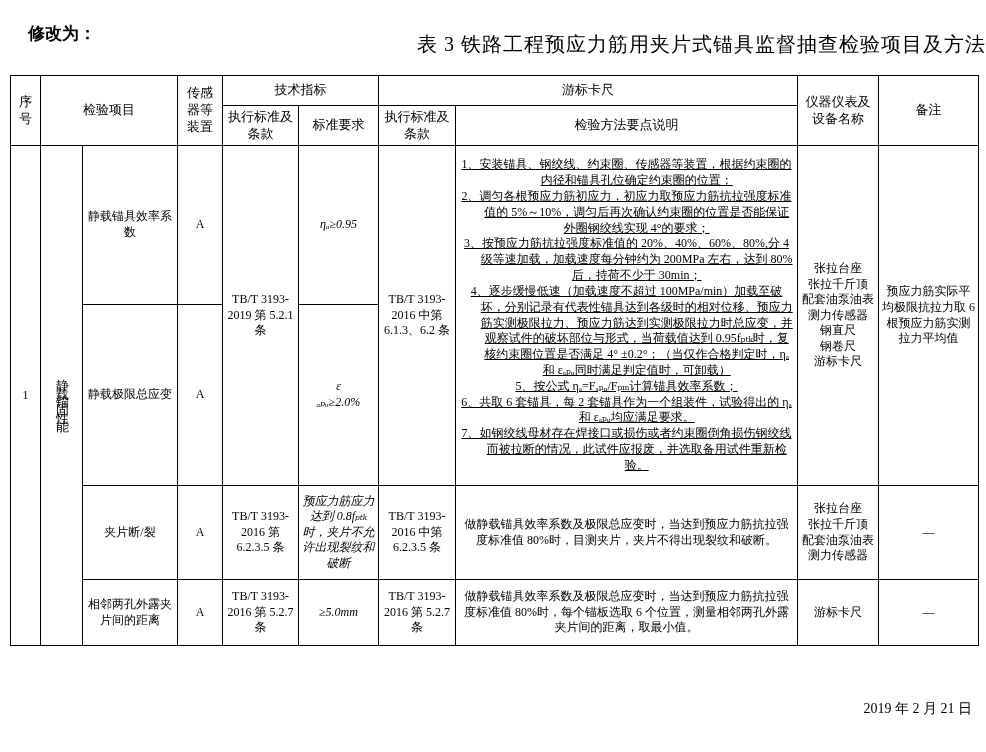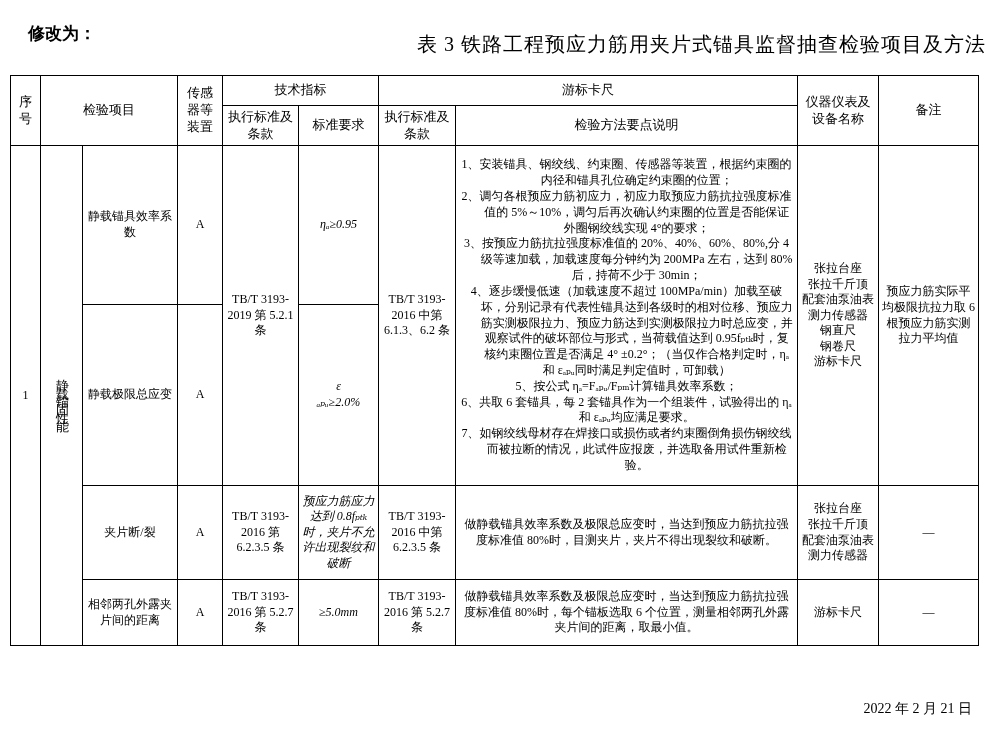--- a/index.html
+++ b/index.html
@@ -24,21 +24,21 @@
   tr.hr2{height:40px;}
   tr.d1{height:159px;}
   tr.d2{height:181px;}
   tr.d3{height:94px;}
   tr.d4{height:66px;}
   .vertical{
     writing-mode:vertical-lr;text-orientation:upright;
     letter-spacing:8px;display:inline-block;font-size:13px;
   }
   td.method-cell{text-align:left;padding:2px 5px;}
-  .method-item{text-indent:-1.7em;padding-left:1.7em;line-height:1.32;}
+  .method-item{text-indent:-1.7em;padding-left:1.7em;line-height:1.32;text-decoration:underline;}
   .inst-line{line-height:1.3;}
   td.req-cell{white-space:pre-line;font-style:italic;}
   .doc-date{position:absolute;top:700px;right:14px;font-size:14px;}
 </style>
 </head>
 <body>
 
 <div class="edit-note">修改为：</div>
 <div class="doc-title">表 3 铁路工程预应力筋用夹片式锚具监督抽查检验项目及方法</div>
 
@@ -135,13 +135,13 @@
     <td>TB/T 3193-2016 第 5.2.7 条</td>
     <td class="method-cell">做静载锚具效率系数及极限总应变时，当达到预应力筋抗拉强度标准值 80%时，每个锚板选取 6 个位置，测量相邻两孔外露夹片间的距离，取最小值。</td>
     <td>
           <div class="inst-line">游标卡尺</div>
         </td>
     <td>—</td>
   </tr>
 </tbody>
   </table>
 
-<div class="doc-date">2022 年 2 月 21 日</div>
+<div class="doc-date">2019 年 2 月 21 日</div>
 
 </body></html>

